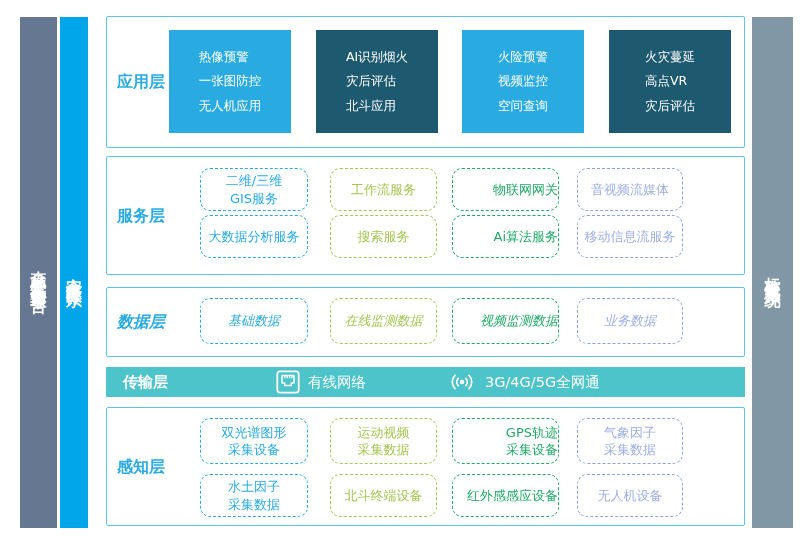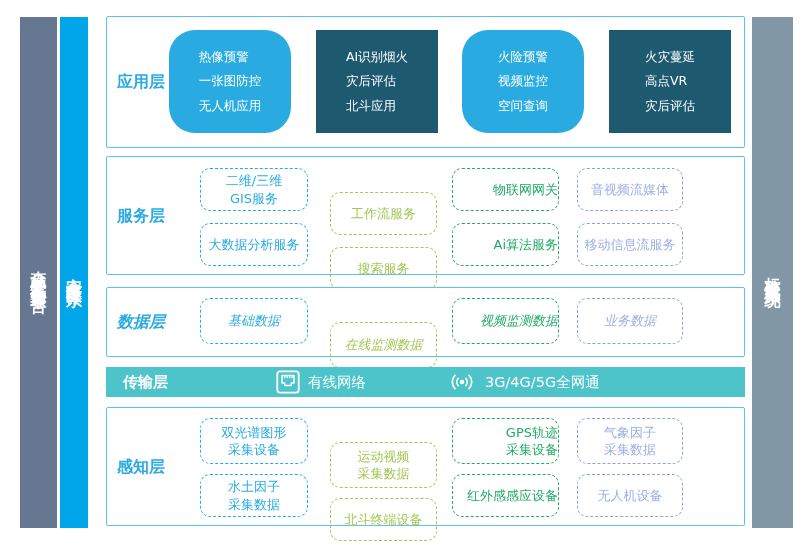--- a/index.html
+++ b/index.html
@@ -20,29 +20,29 @@
   .panel.data{top:287px;height:68px;font-style:italic;}
   .panel.perception{top:407px;height:117px;}
   .transport{position:absolute;left:106px;top:367px;width:639px;height:30px;background:#4cc4ca;}
 
   .layer-label{position:absolute;left:10px;top:50%;transform:translateY(-50%);color:#29abe2;font-weight:bold;font-size:16px;white-space:nowrap;}
 
   
   .app-box{position:absolute;top:13px;height:103px;width:122px;display:flex;align-items:center;justify-content:center;color:#fff;font-size:12.5px;}
   .app-box .lines{text-align:left;}
   .app-box .lines span{display:block;line-height:1.95;}
-  .app-bright{background:#29abe2;border-radius:26px;}
+  .app-bright{background:#29abe2;}
   .app-dark{background:#1d5a70;}
   .ac1{left:62px;} .ac2{left:209px;} .ac3{left:355px;} .ac4{left:502px;}
 
   
   .dash{position:absolute;border:1.5px dashed;border-radius:10px;display:flex;flex-direction:column;align-items:center;justify-content:center;font-size:13px;line-height:1.32;text-align:center;box-sizing:border-box;}
   .dash span{display:block;}
-  .col1{left:93px;width:108px;} .col2{left:223px;width:107px;margin-top:24px;} .col3{left:345px;width:107px;align-items:flex-end;} .col4{left:470px;width:106px;}
-  .sr1{top:11px;height:43px;} .sr2{top:66px;height:43px;}
+  .col1{left:93px;width:108px;} .col2{left:223px;width:107px;} .col3{left:345px;width:107px;align-items:flex-end;} .col4{left:470px;width:106px;}
+  .sr1{top:11px;height:43px;} .sr2{top:58px;height:43px;}
   .dr1{top:10px;height:46px;}
   .pr1{top:10px;height:46px;} .pr2{top:66px;height:43px;}
   .blue{border-color:#29abe2;color:#29abe2;}
   .lime{border-color:#a4c652;color:#a4c652;}
   .green{border-color:#21aa67;color:#21aa67;}
   .peri{border-color:#8aa3dc;color:#9db0e3;}
 
   
   .t-item{position:absolute;top:50%;transform:translateY(-50%);color:#fff;white-space:nowrap;}
   .t-label{left:17px;font-weight:bold;font-size:15px;}

